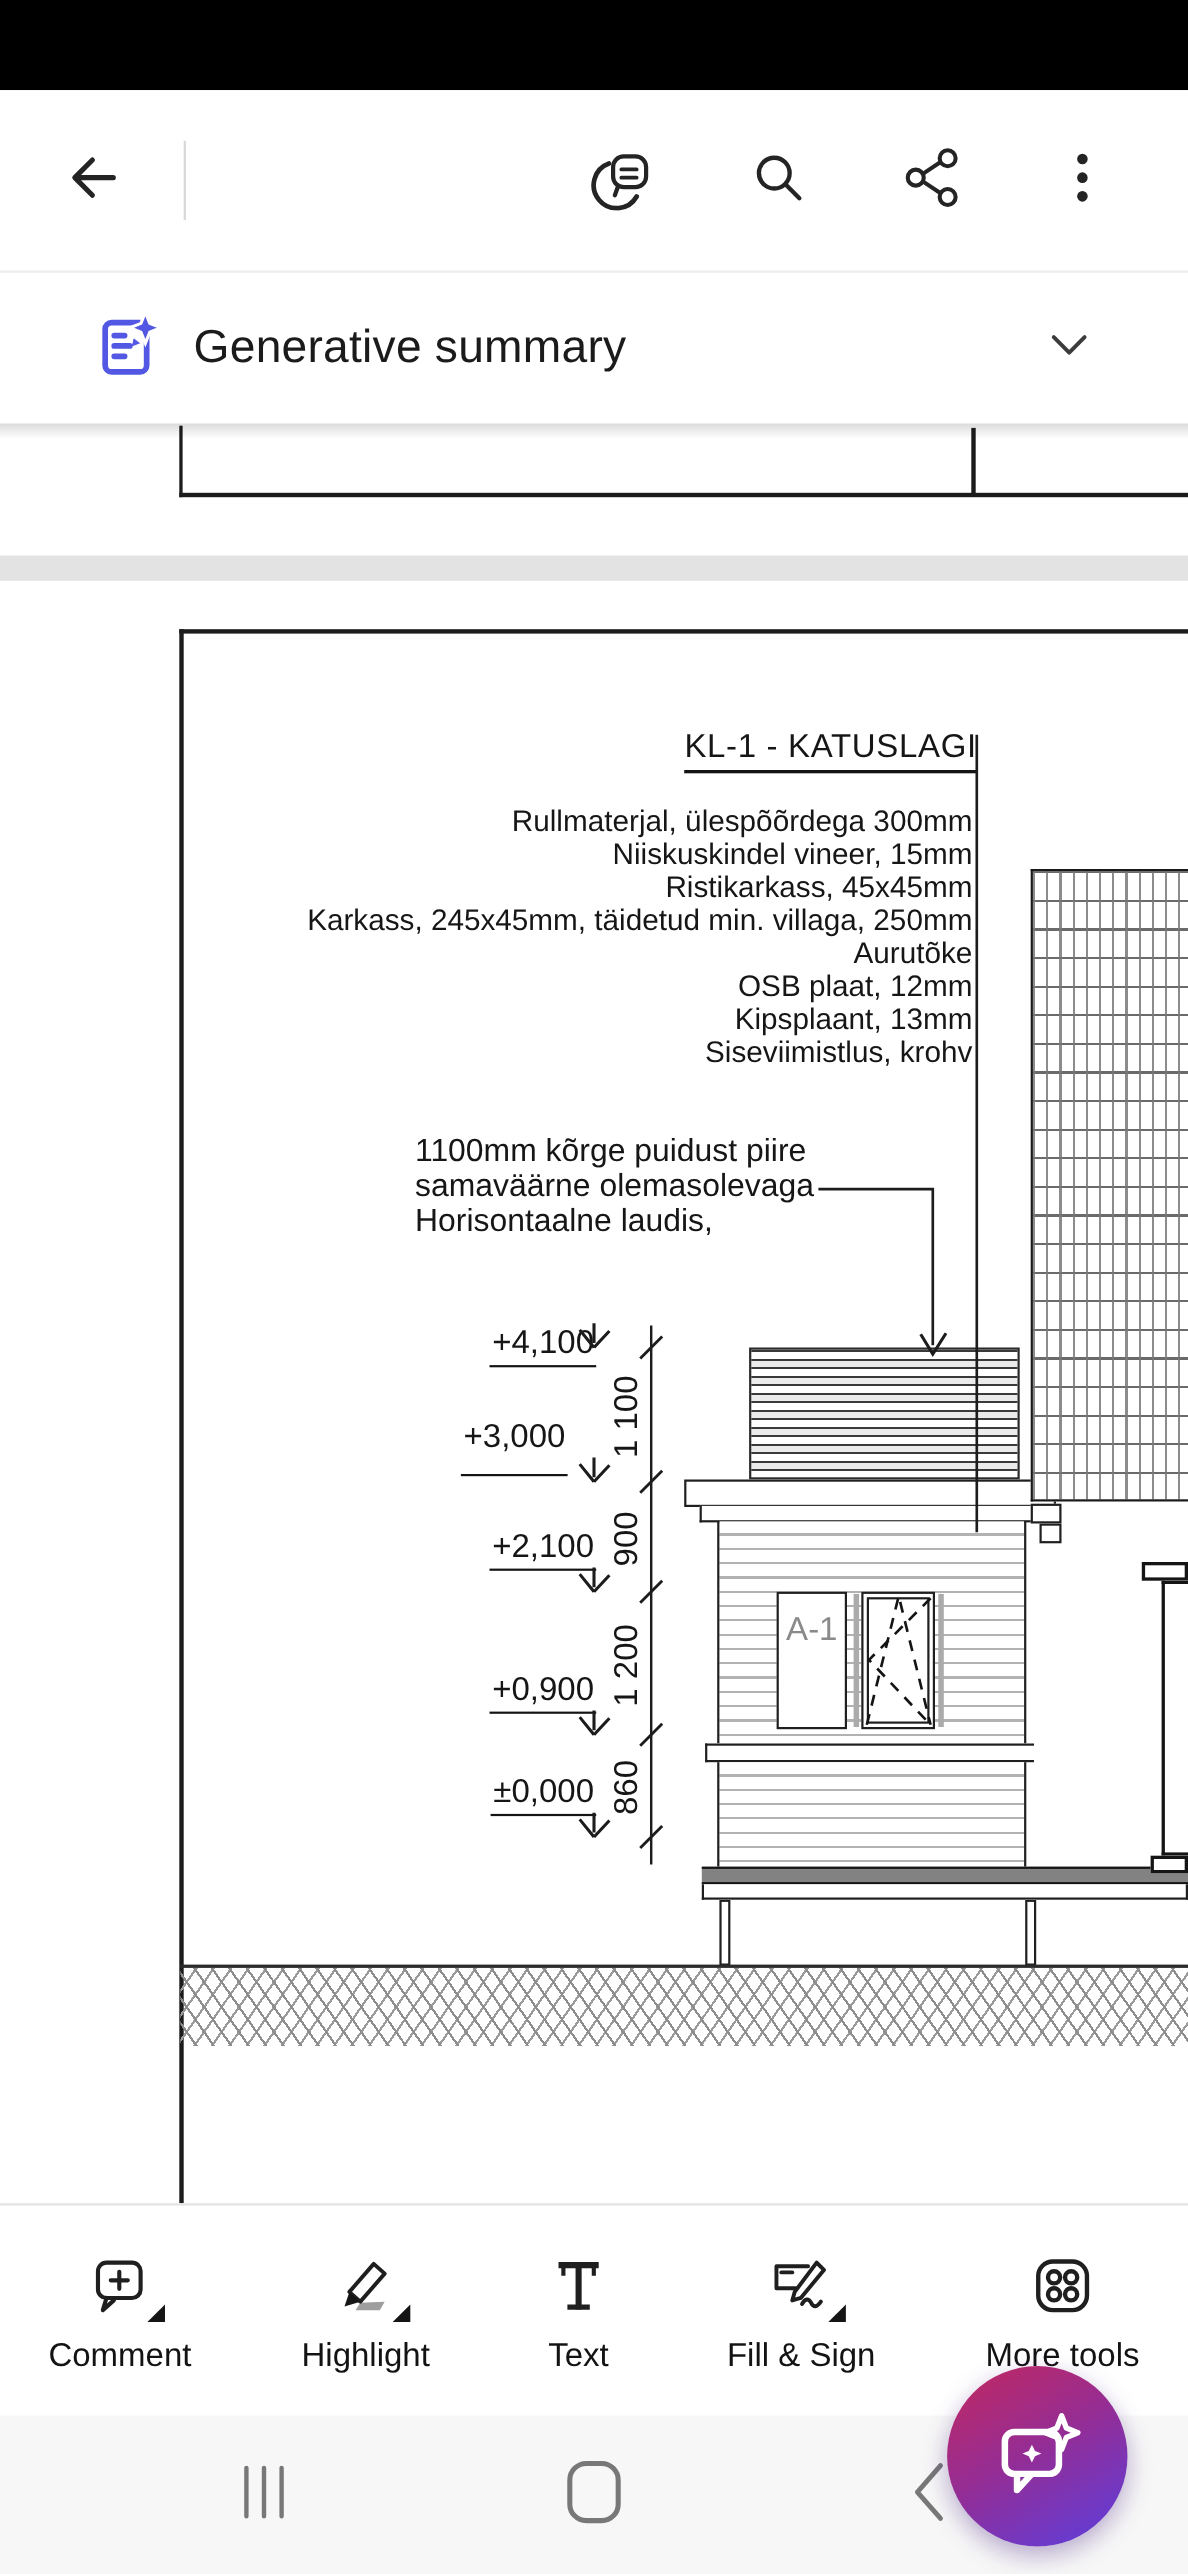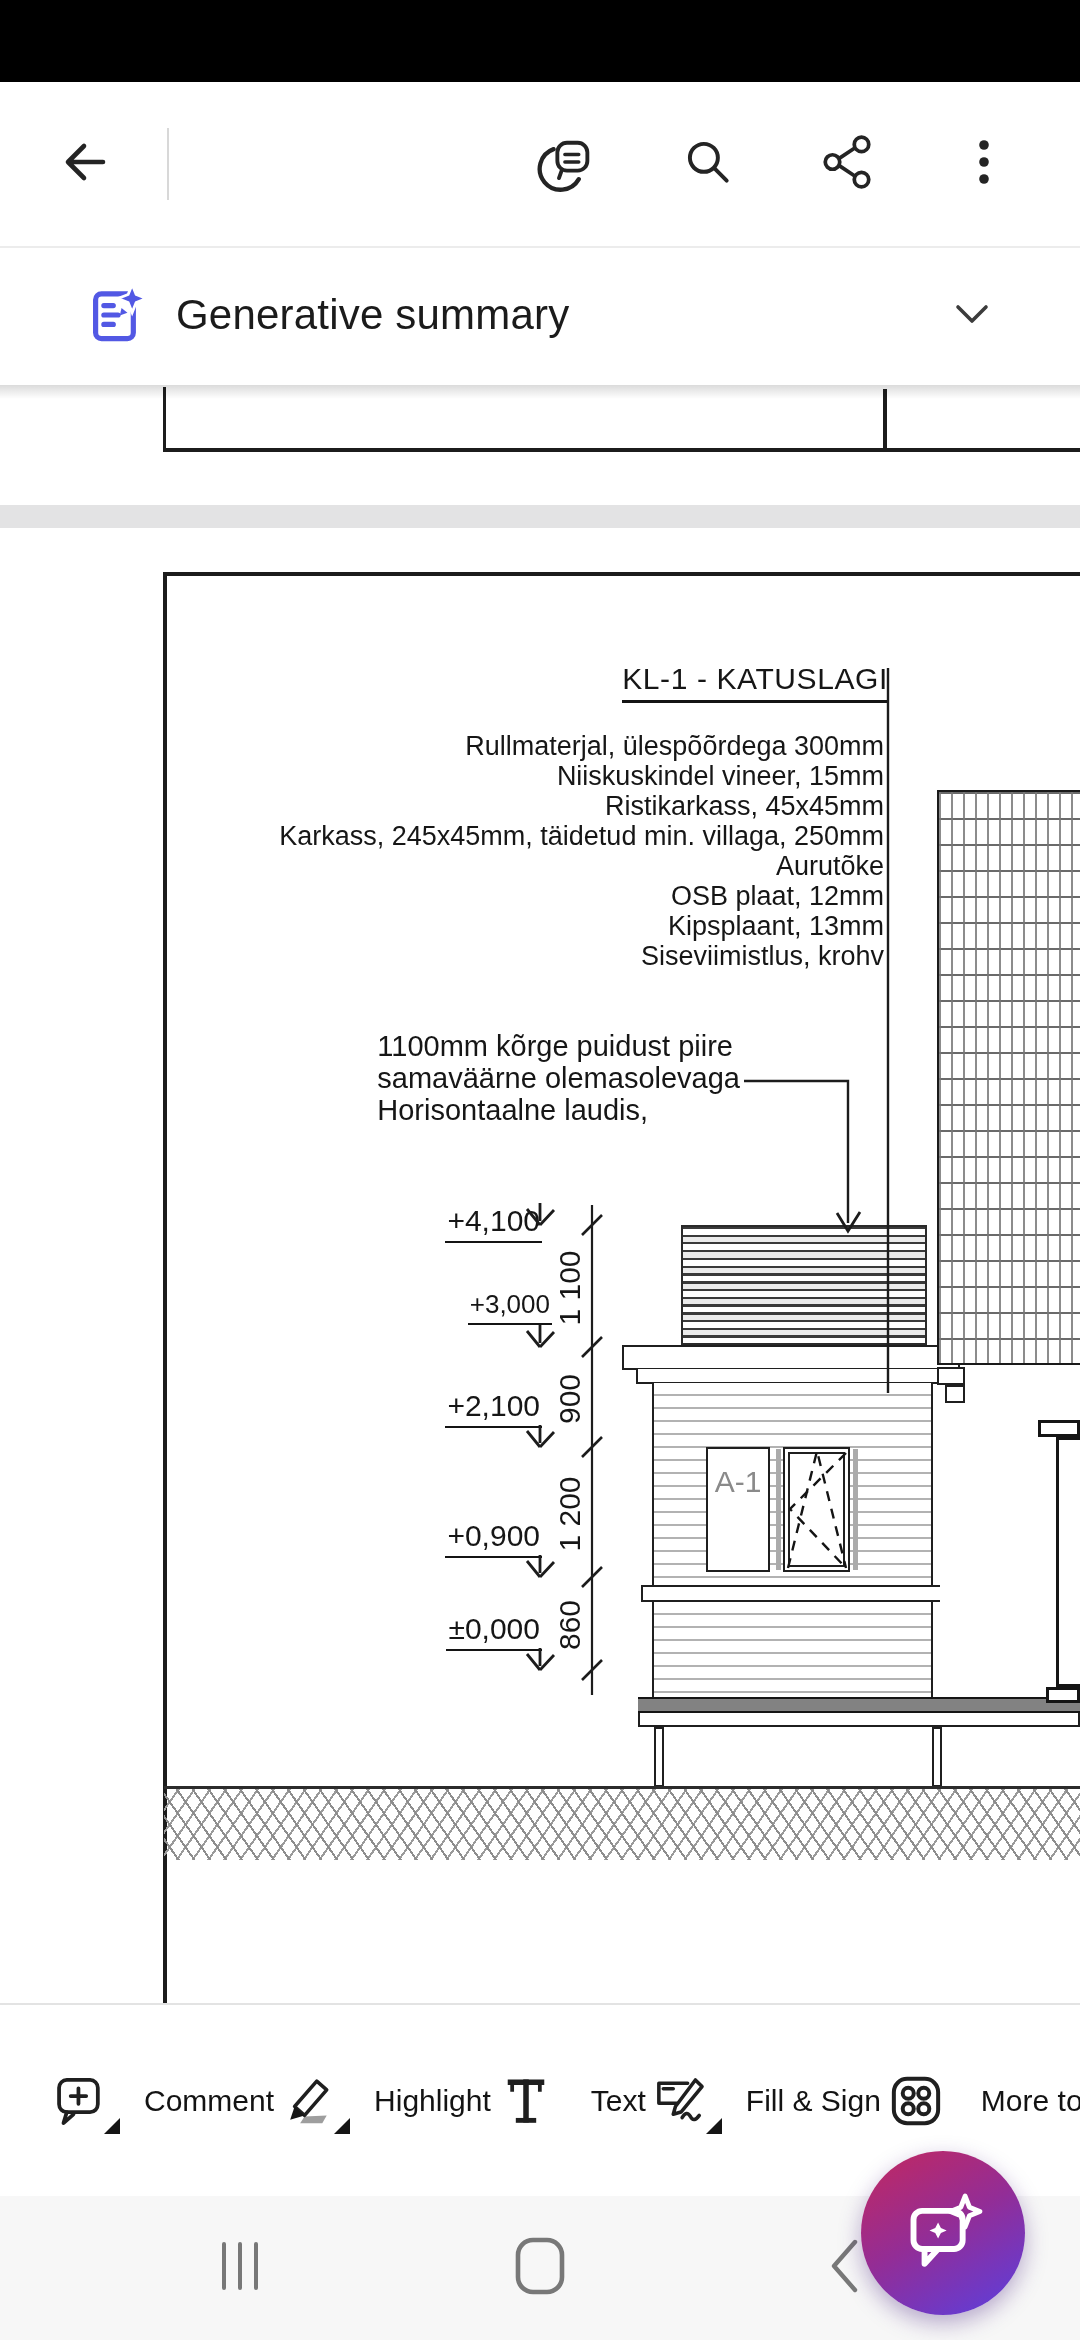--- a/index.html
+++ b/index.html
@@ -30,21 +30,21 @@
     repeating-linear-gradient(-55deg,transparent 0 11px,#9a9a9a 11px 13px);}
   .outl{border:2.5px solid #1f1f1f;background:#fff;box-sizing:border-box;}
   
   #fab{left:861px;top:1766px;width:164px;height:164px;border-radius:50%;
     background:linear-gradient(150deg,#c3285f 0%,#932d96 48%,#5a3fe0 100%);
     box-shadow:0 8px 22px rgba(60,20,120,.35);z-index:20;display:flex;align-items:center;justify-content:center;}
   
   #bottom-toolbar{left:0;top:2003px;width:1080px;height:193px;background:#fff;
     border-top:2px solid #e3e3e3;display:flex;justify-content:space-between;
     padding:0 44px;box-sizing:border-box;z-index:10;}
-  .tool{display:flex;flex-direction:row;align-items:center;justify-content:center;gap:30px;}
+  .tool{display:flex;flex-direction:column;align-items:center;justify-content:center;gap:12px;}
   .tool .ic{position:relative;width:70px;height:70px;display:flex;align-items:center;justify-content:center;}
   .tool .lbl{font-size:30px;color:#131313;white-space:nowrap;}
   .subtri{position:absolute;right:-6px;bottom:2px;width:0;height:0;
     border-left:16px solid transparent;border-bottom:16px solid #151515;}
   
   #nav-bar{left:0;top:2196px;width:1080px;height:144px;background:#f7f7f7;z-index:10;}
   .nav-ic{position:absolute;top:50%;transform:translate(-50%,-50%);}
 </style>
 </head>
 <body>
@@ -132,21 +132,21 @@
       <div>Siseviimistlus, krohv</div>
     </div>
 
     <div class="dtext" style="right:340px;top:645px;font-size:29px;line-height:32px;text-align:left">
       <div>1100mm kõrge puidust piire</div>
       <div>samaväärne olemasolevaga</div>
       <div>Horisontaalne laudis,</div>
     </div>
 
     <div class="dtext" style="right:538px;top:819px;font-size:30px;border-bottom:2.6px solid #141414;padding:0 2px 3px">+4,100</div>
-    <div class="dtext" style="right:528px;top:904px;font-size:26px;border-bottom:2.6px solid #141414;padding:0 2px 3px">+3,000</div>
+    <div class="dtext" style="right:564px;top:904px;font-size:30px;border-bottom:2.6px solid #141414;padding:0 2px 17px">+3,000</div>
     <div class="dtext" style="right:538px;top:1004px;font-size:30px;border-bottom:2.6px solid #141414;padding:0 2px 3px">+2,100</div>
     <div class="dtext" style="right:538px;top:1134px;font-size:30px;border-bottom:2.6px solid #141414;padding:0 2px 3px">+0,900</div>
     <div class="dtext" style="right:538px;top:1227px;font-size:30px;border-bottom:2.6px solid #141414;padding:0 2px 3px">±0,000</div>
 
     <div class="dtext" style="left:510px;top:886px;width:120px;text-align:center;font-size:30px;transform:rotate(-90deg)">1 100</div>
     <div class="dtext" style="left:510px;top:997px;width:120px;text-align:center;font-size:30px;transform:rotate(-90deg)">900</div>
     <div class="dtext" style="left:510px;top:1112px;width:120px;text-align:center;font-size:30px;transform:rotate(-90deg)">1 200</div>
     <div class="dtext" style="left:510px;top:1223px;width:120px;text-align:center;font-size:30px;transform:rotate(-90deg)">860</div>
 
     <div class="abs railing" style="left:681px;top:840px;width:246px;height:120px;border:2.5px solid #2a2a2a;box-sizing:border-box"></div>

